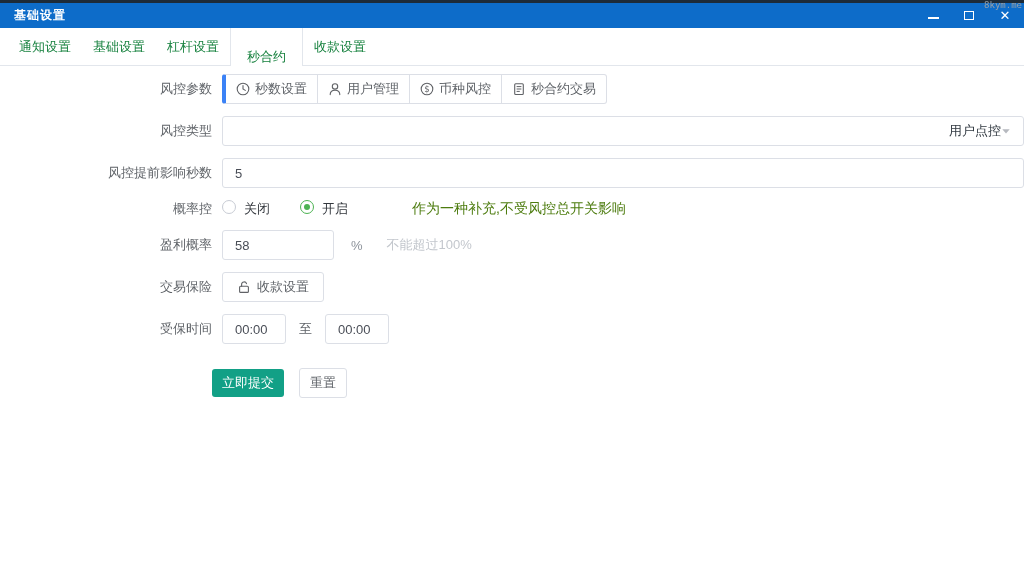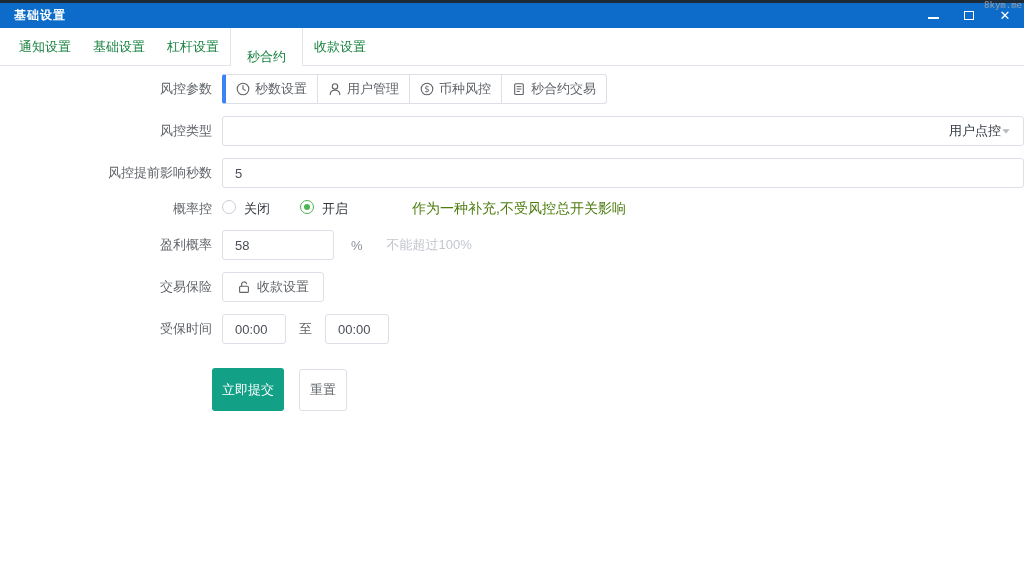--- a/index.html
+++ b/index.html
@@ -68,23 +68,23 @@
   .hint { font-size:14px; color:#4d7c0f; margin-left:34px; }
   .unit { font-size:13px; color:#8d939b; margin-left:17px; }
   .hint2 { font-size:13px; color:#c3c7cd; margin-left:24px; }
   .sep { margin:0 13px; font-size:13px; color:#5f6368; }
 
   .rule-btn { display:flex; align-items:center; gap:6px; height:30px; padding:0 14px;
     border:1px solid #dcdfe6; background:#fff; border-radius:3px; font-size:13px;
     color:#5f6368; cursor:pointer; font-family:inherit; }
 
   .actions { margin-left:168px; margin-top:24px; display:flex; align-items:center; }
-  .submit-btn { height:43px; padding:0 10px; min-width:69px; background:#12a086; color:#fff;
+  .submit-btn { height:28px; padding:0 10px; min-width:69px; background:#12a086; color:#fff;
     border:none; border-radius:3px; font-size:13px; cursor:pointer; font-family:inherit; }
-  .reset-btn { height:42px; padding:0 10px; min-width:45px; background:#fff;
+  .reset-btn { height:30px; padding:0 10px; min-width:45px; background:#fff;
     border:1px solid #dcdfe6; border-radius:3px; font-size:13px; color:#5f6368;
     margin-left:15px; cursor:pointer; font-family:inherit; }
 </style>
 </head>
 <body>
 
 <div class="window">
   <div class="top-strip"></div>
   <div class="watermark">8kym.me</div>
 

